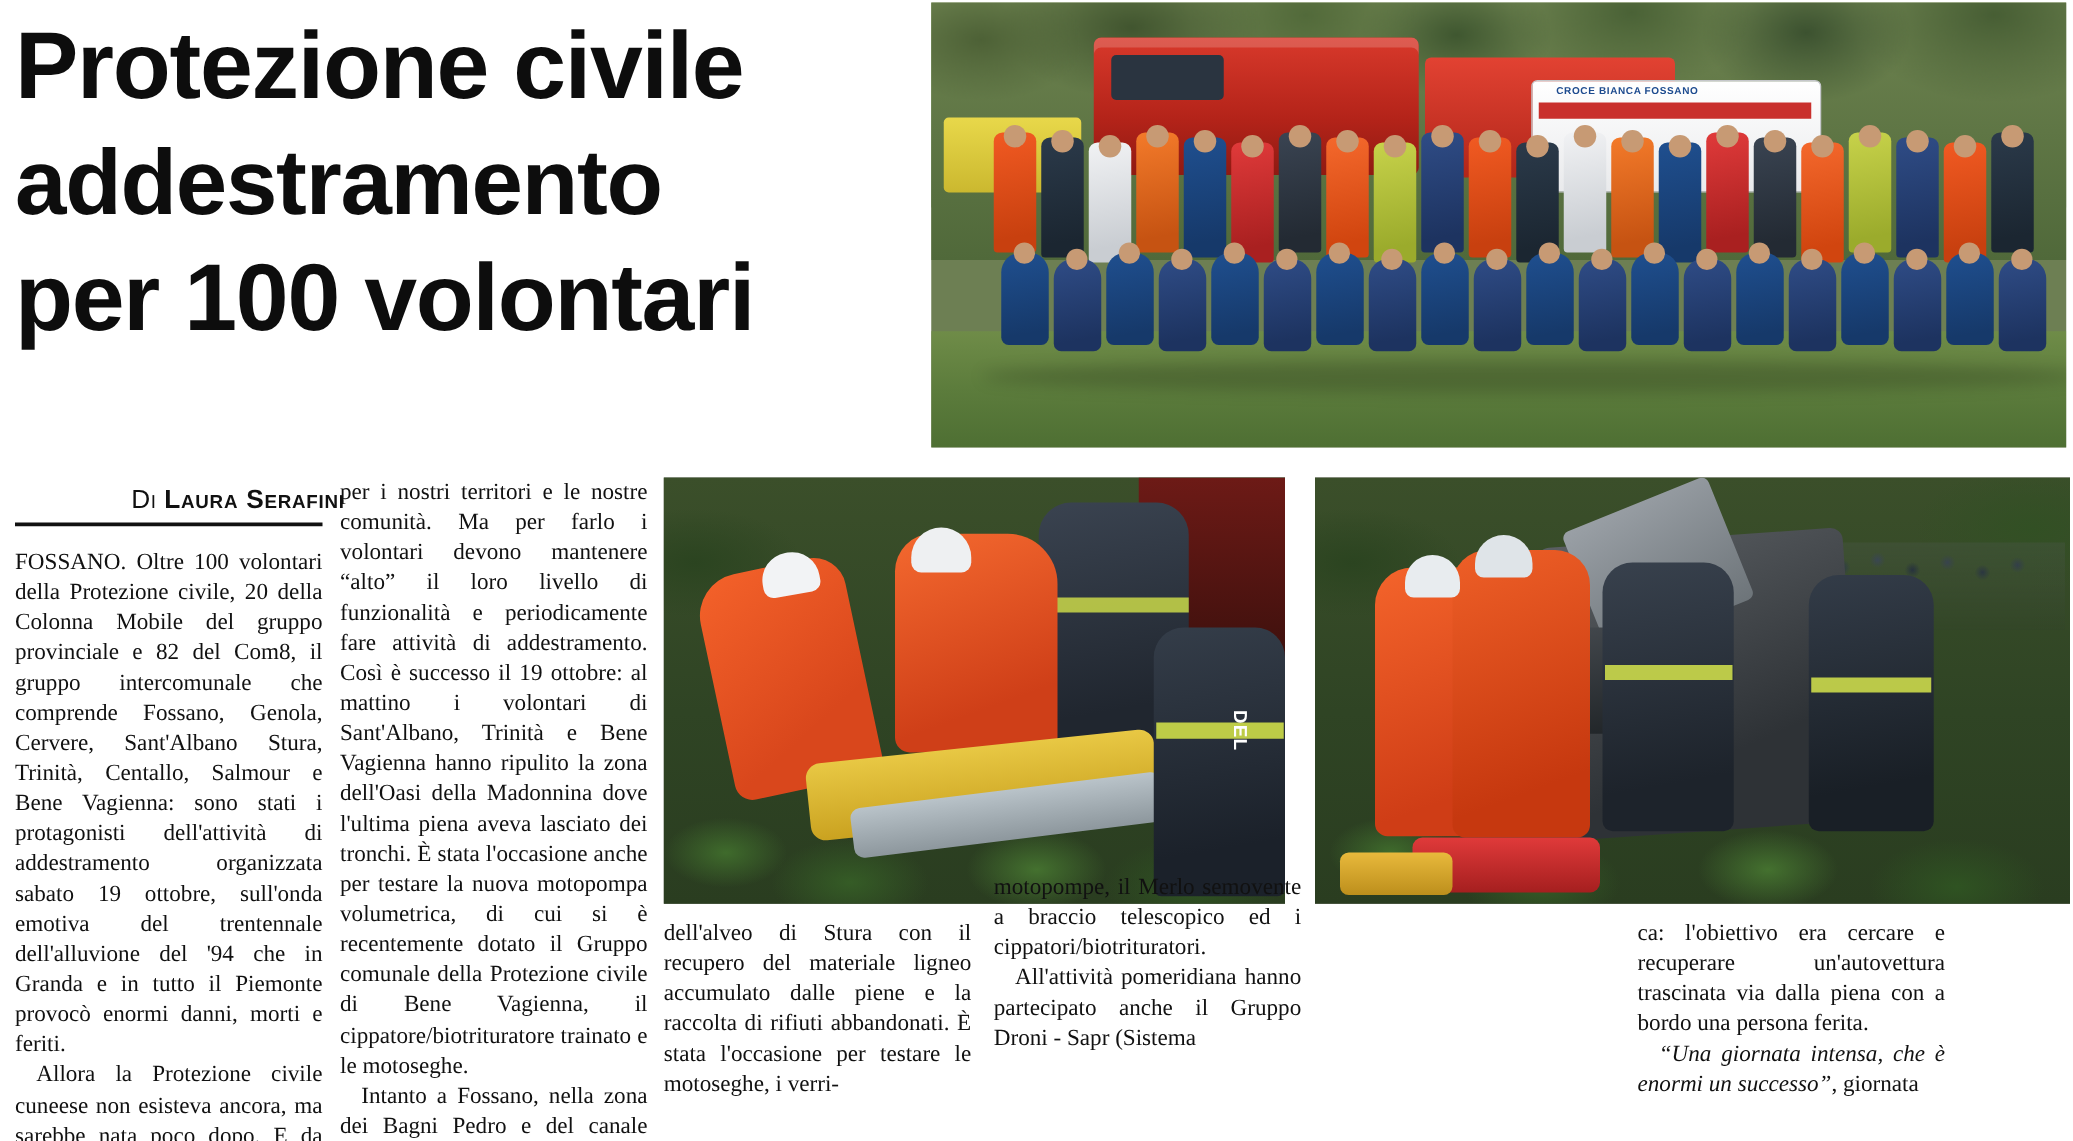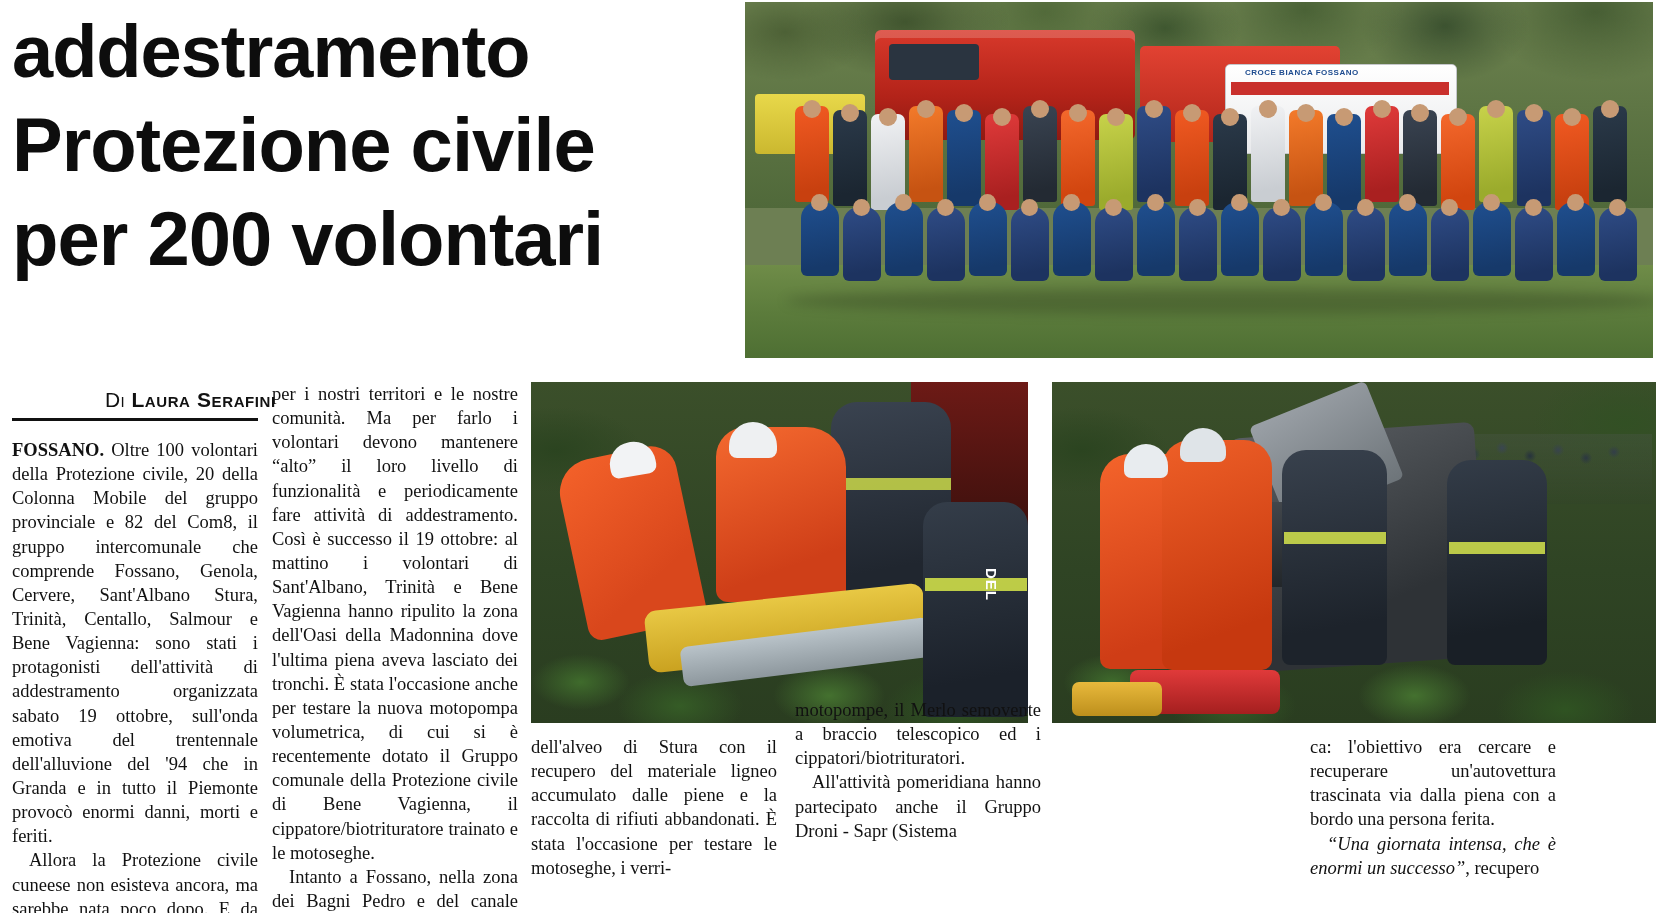--- a/index.html
+++ b/index.html
@@ -116,21 +116,21 @@
     position:absolute;
     font-size:18.5px;
     line-height:1.305;
     text-align:justify;
     hyphens:auto;
     -webkit-hyphens:auto;
   }
   .col p{margin:0;text-indent:17px;}
   .col p.noind{text-indent:0;}
   .col p + p{margin-top:0;}
-  .lead{font-weight:700;}
+  .lead{font-weight:400;}
   .c1{left:12px; top:438px; width:246px; height:468px;}
   .c2{left:272px; top:382px; width:246px; height:524px;}
   .c3{left:531px; top:735px; width:246px; height:172px;}
   .c4{left:795px; top:698px; width:246px; height:172px;}
   .c5{left:1052px; top:735px; width:246px; height:172px;}
   .c6{left:1310px; top:735px; width:246px; height:172px;}
   .it{font-style:italic;}
 
   
   .photo{position:absolute;overflow:hidden;}
@@ -254,23 +254,23 @@
     position:absolute;left:20px;top:300px;width:90px;height:34px;
     background:linear-gradient(180deg,#e8b93c 0%, #bd8f1c 100%);border-radius:7px;
   }
 </style>
 </head>
 <body>
 
 <div class="page">
 
   <div class="headline">
+    <span class="l l1">Protezione civile</span>
     <span class="l l2">addestramento</span>
-    <span class="l l1">Protezione civile</span>
-    <span class="l l3">per 200 volontari</span>
+    <span class="l l3">per 100 volontari</span>
   </div>
 
   <div class="photo top-photo">
     <div class="tp-sky"></div>
     <div class="tp-trees"></div>
     <div class="tp-grass"></div>
     <div class="tp-van"></div>
     <div class="tp-truck"></div>
     <div class="tp-truck2"></div>
     <div class="tp-amb"></div>
@@ -420,16 +420,16 @@
   </div>
 
   <div class="col c4">
     <p class="noind"><span>motopompe, il Merlo semovente a braccio telescopico ed i cippatori/biotrituratori.</span></p>
     <p><span>All'attività pomeridiana hanno partecipato anche il Gruppo Droni - Sapr (Sistema</span></p>
   </div>
 
 
   <div class="col c6">
     <p class="noind"><span>ca: l'obiettivo era cercare e recuperare un'autovettura trascinata via dalla piena con a bordo una persona ferita.</span></p>
-    <p><span class="it">“Una giornata intensa, che è enormi un successo”</span><span>, recupero</span></p>
+    <p><span class="it">“Una giornata intensa, che è enormi un successo”</span><span>, giornata</span></p>
   </div>
 
 </div>
 
 </body></html>

